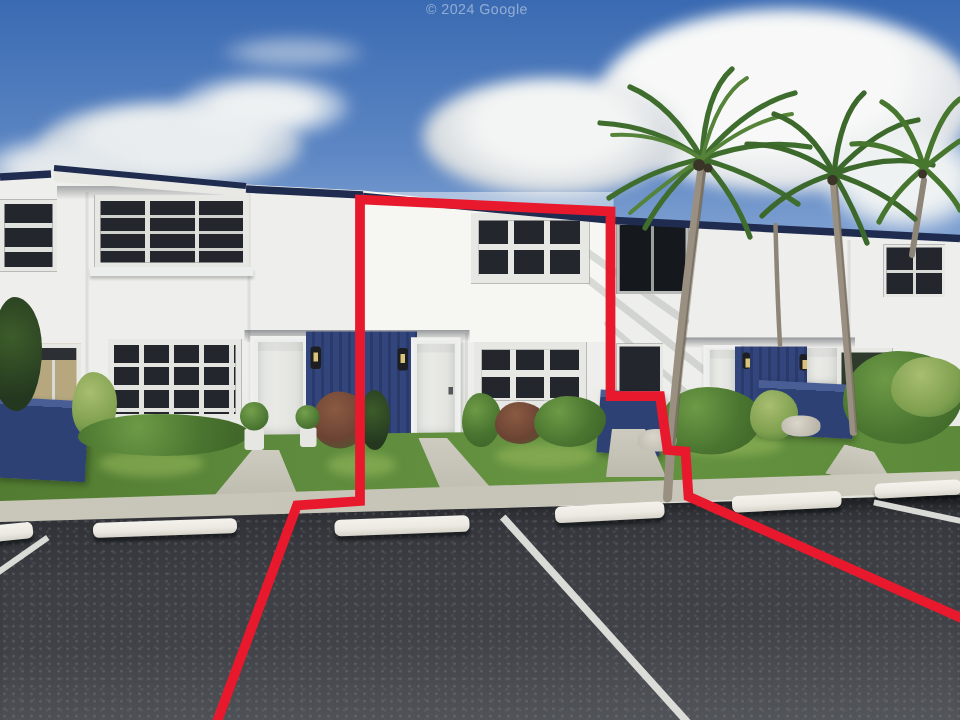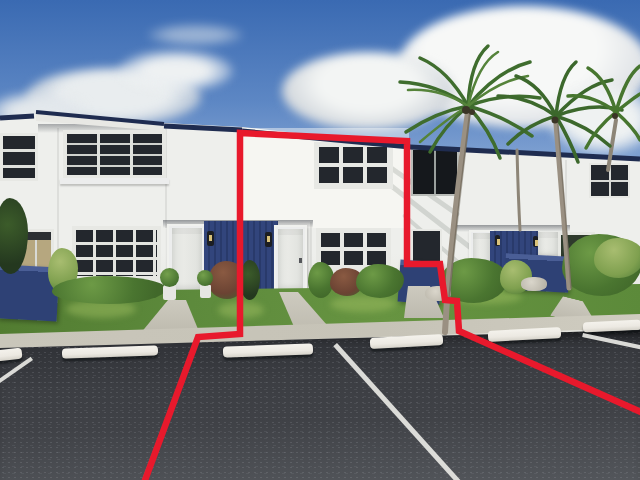--- a/index.html
+++ b/index.html
@@ -254,13 +254,14 @@
     <g fill="#3a3526">
       <circle cx="466" cy="110" r="4"></circle>
         <circle cx="472" cy="112" r="3"></circle>
       <circle cx="555" cy="120" r="3.5"></circle>
         <circle cx="615" cy="116" r="3"></circle>
     </g>
 
     <path d="M144,483 L198,337 L240,334 L240,133 L407,141 L407,264 L440,264 L445,300 L457,301 L459,331 L643,413" fill="none" style="stroke:var(--outline-red,#e8192c)" stroke-width="6.5" stroke-linejoin="miter" stroke-miterlimit="4"></path>
   </svg>
 
+  <div class="watermark">© 2024 Google</div>
 </div>
 
 </body></html>

